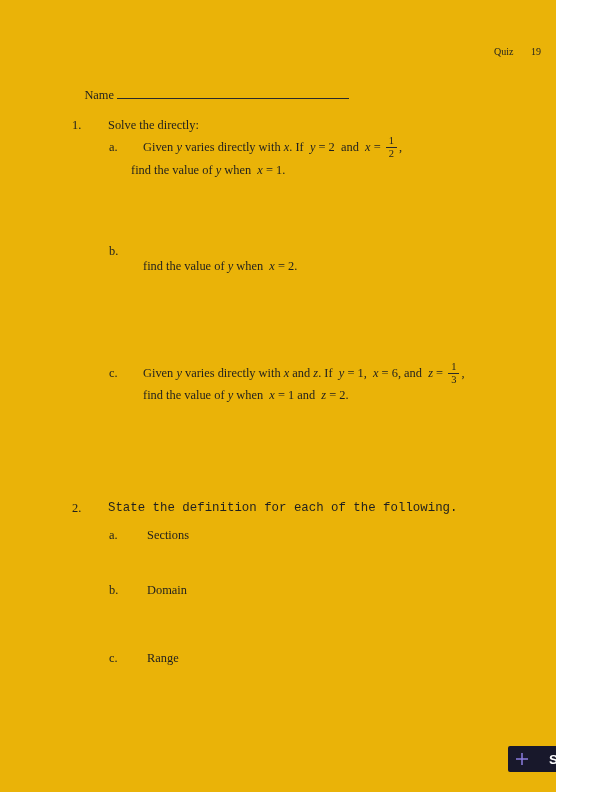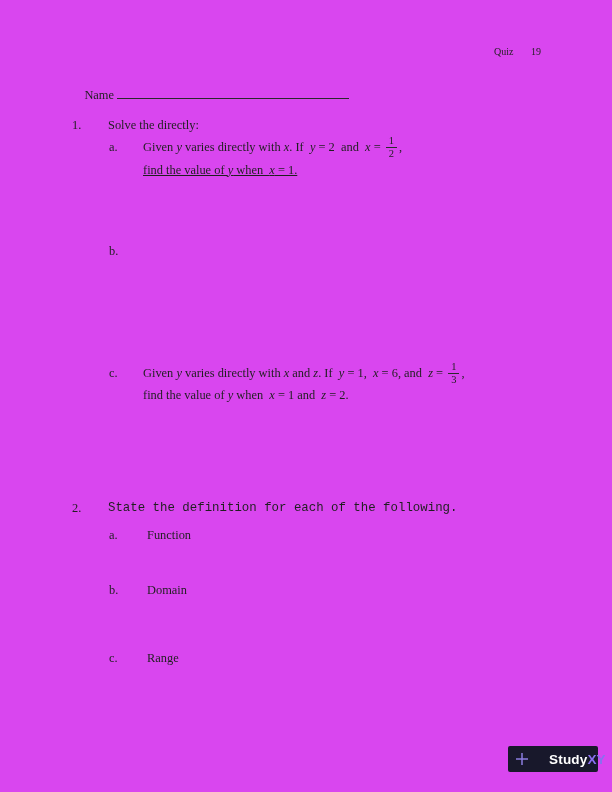--- a/index.html
+++ b/index.html
@@ -1,21 +1,21 @@
 <!DOCTYPE html>
 <html><head>
 <meta charset="utf-8">
 <style>
   * { margin: 0; padding: 0; box-sizing: border-box; }
   html, body { background: #ffffff; }
   .page {
     position: relative;
-    width: 612px;
+    width: 556px;
     height: 792px;
-    background: #d946ef;
+    background: #eab308;
     font-family: "Liberation Serif", serif;
     font-size: 12.4px;
     color: #1f1f1f;
     overflow: hidden;
   }
   .abs { position: absolute; line-height: 15px; white-space: pre; }
   .rich .var { font-style: italic; }
   .mathline { line-height: 30px; }
   .small { font-size: 10px; }
   .frac {
@@ -65,33 +65,34 @@
   <div class="abs" style="left:72px; top:71px;">
     <span>Name</span><span class="name-line"></span>
   </div>
 
 
   <span class="abs" style="left:72px; top:118px;">1.</span>
   <span class="abs" style="left:108px; top:118px;">Solve the directly:</span>
 
   <span class="abs" style="left:109px; top:140px;">a.</span>
   <div class="abs rich mathline" style="left:143px; top:132px;"><span>Given </span><span class="var">y</span><span> varies directly with </span><span class="var">x</span><span>. If  </span><span class="var">y</span><span> = 2  and  </span><span class="var">x</span><span> = </span><span class="frac"><span class="num">1</span><span class="den">2</span></span><span>,</span></div>
-  <div class="abs rich" style="left:143px; top:163px;text-decoration:underline;"><span>find the value of </span><span class="var">y</span><span> when  </span><span class="var">x</span><span> = 1.</span></div>
+  <div class="abs rich" style="left:131px; top:163px;"><span>find the value of </span><span class="var">y</span><span> when  </span><span class="var">x</span><span> = 1.</span></div>
 
   <span class="abs" style="left:109px; top:244px;">b.</span>
+  <div class="abs rich" style="left:143px; top:259px;"><span>find the value of </span><span class="var">y</span><span> when  </span><span class="var">x</span><span> = 2.</span></div>
 
   <span class="abs" style="left:109px; top:366px;">c.</span>
   <div class="abs rich mathline" style="left:143px; top:358px;"><span>Given </span><span class="var">y</span><span> varies directly with </span><span class="var">x</span><span> and </span><span class="var">z</span><span>. If  </span><span class="var">y</span><span> = 1,  </span><span class="var">x</span><span> = 6, and  </span><span class="var">z</span><span> = </span><span class="frac"><span class="num">1</span><span class="den">3</span></span><span>,</span></div>
   <div class="abs rich" style="left:143px; top:388px;"><span>find the value of </span><span class="var">y</span><span> when  </span><span class="var">x</span><span> = 1 and  </span><span class="var">z</span><span> = 2.</span></div>
 
   <span class="abs" style="left:72px; top:501px;">2.</span>
   <span class="abs" style="left:108px; top:501px;font-family:Liberation Mono, monospace;">State the definition for each of the following.</span>
 
   <span class="abs" style="left:109px; top:528px;">a.</span>
-  <span class="abs" style="left:147px; top:528px;">Function</span>
+  <span class="abs" style="left:147px; top:528px;">Sections</span>
 
   <span class="abs" style="left:109px; top:583px;">b.</span>
   <span class="abs" style="left:147px; top:583px;">Domain</span>
 
   <span class="abs" style="left:109px; top:651px;">c.</span>
   <span class="abs" style="left:147px; top:651px;">Range</span>
 
   <div class="brand">
     <span class="plus">
       <svg width="14" height="14" viewBox="0 0 14 14">

